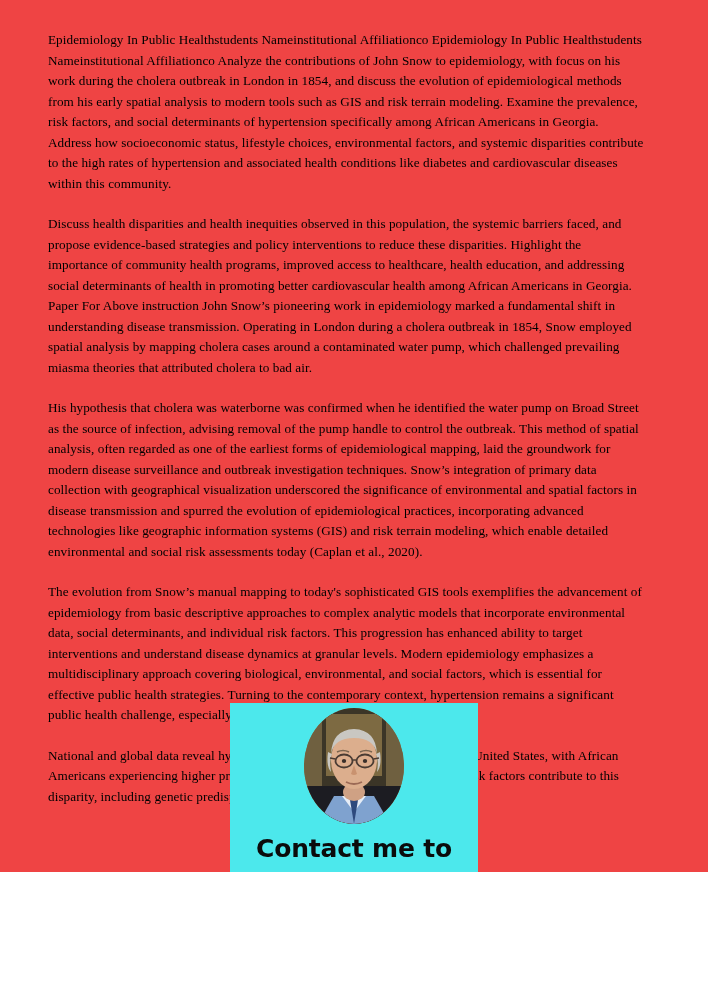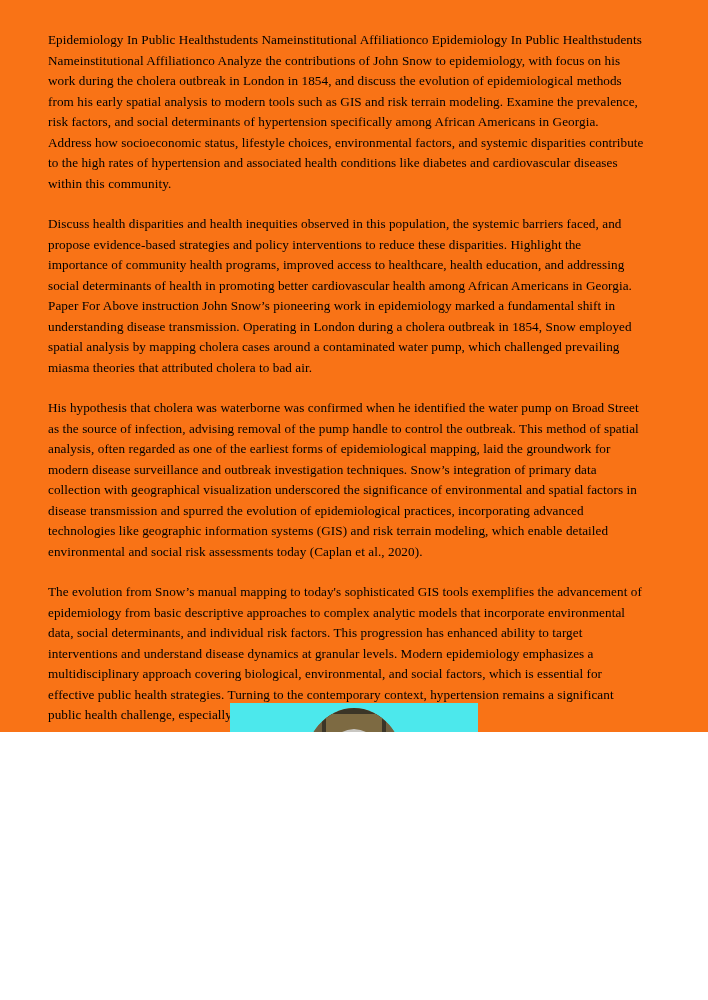--- a/index.html
+++ b/index.html
@@ -3,22 +3,22 @@
 <meta charset="utf-8">
 <style>
   html, body {
     margin: 0;
     padding: 0;
     background: #ffffff;
   }
   #page {
     position: relative;
     width: 708px;
-    height: 732px;
-    background: #f97316;
+    height: 872px;
+    background: #ef4444;
     overflow: hidden;
     font-family: "Liberation Serif", "DejaVu Serif", serif;
   }
   #doc-body {
     position: absolute;
     left: 48px;
     top: 30px;
     width: 596px;
   }
   .para {

